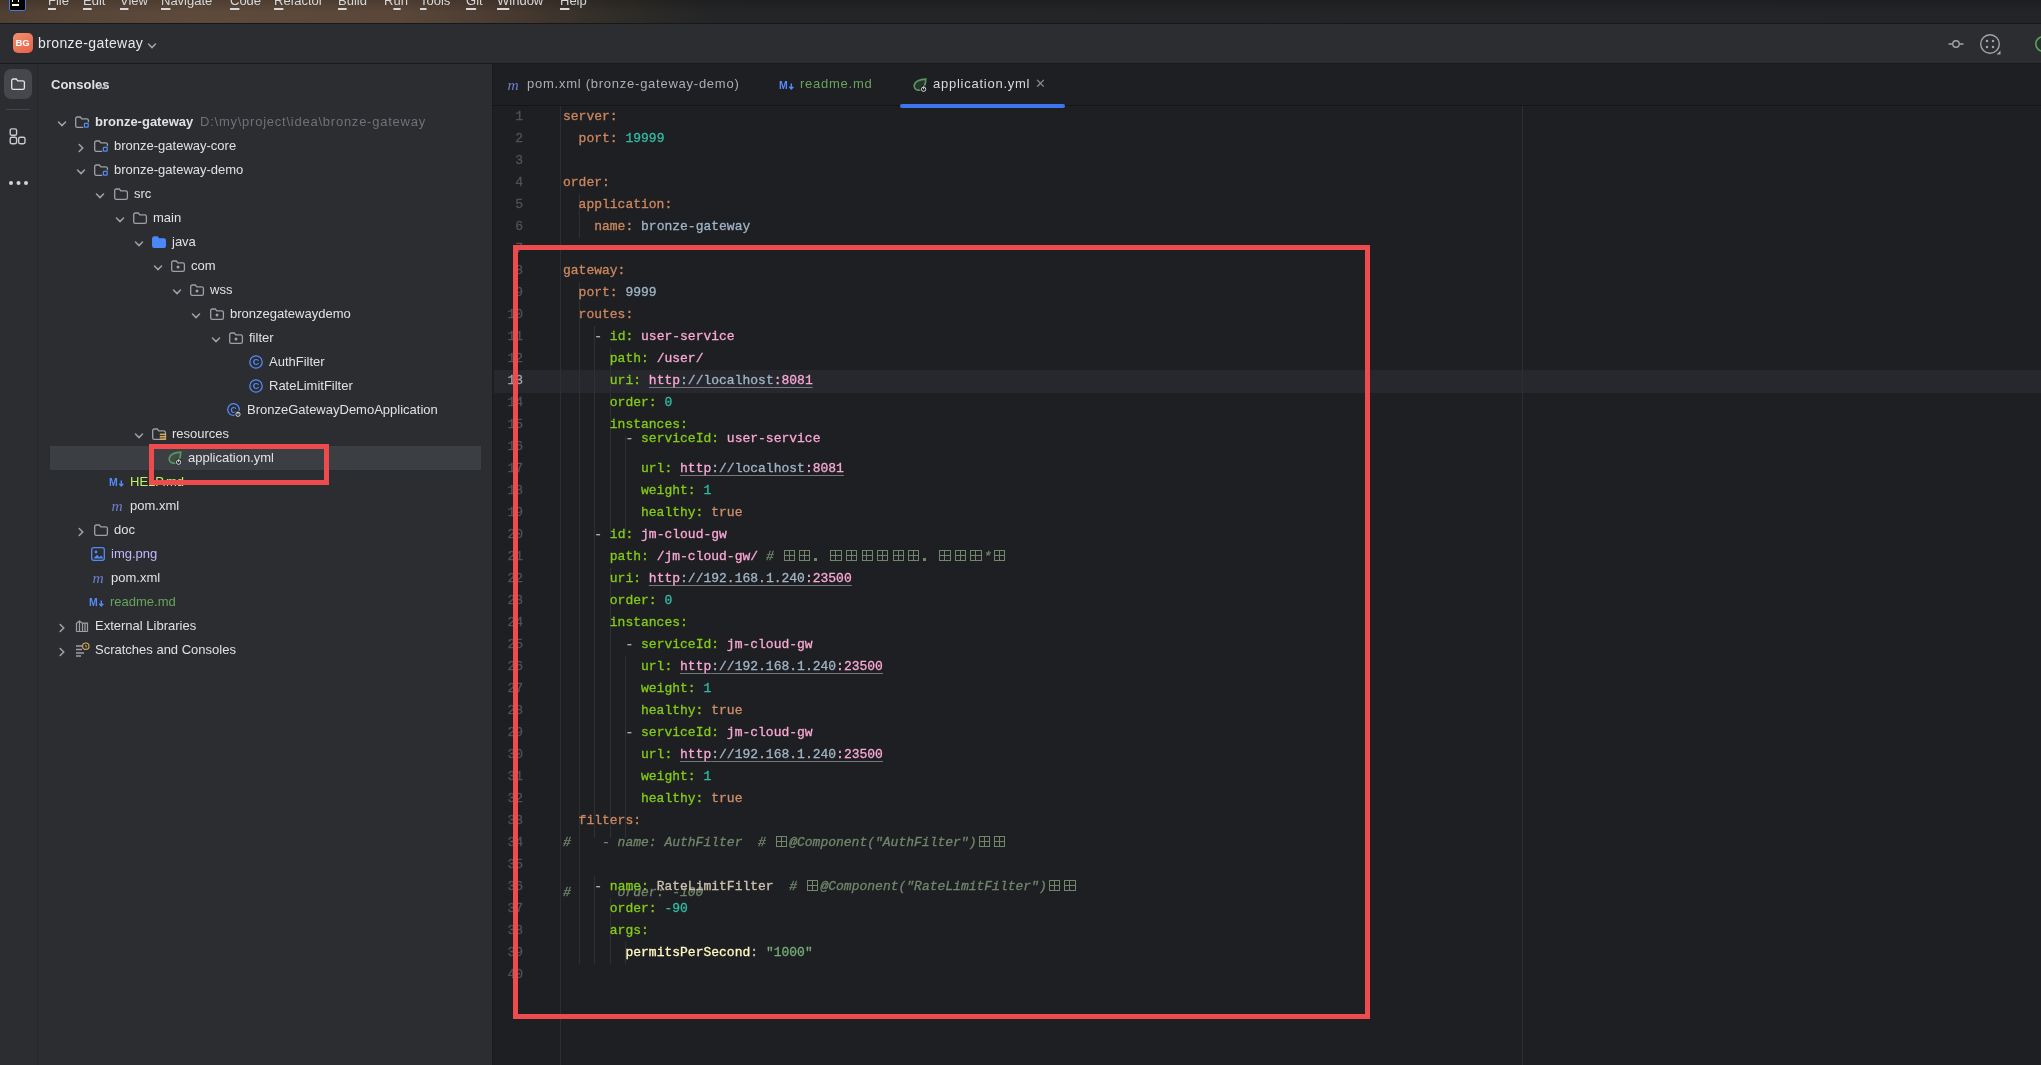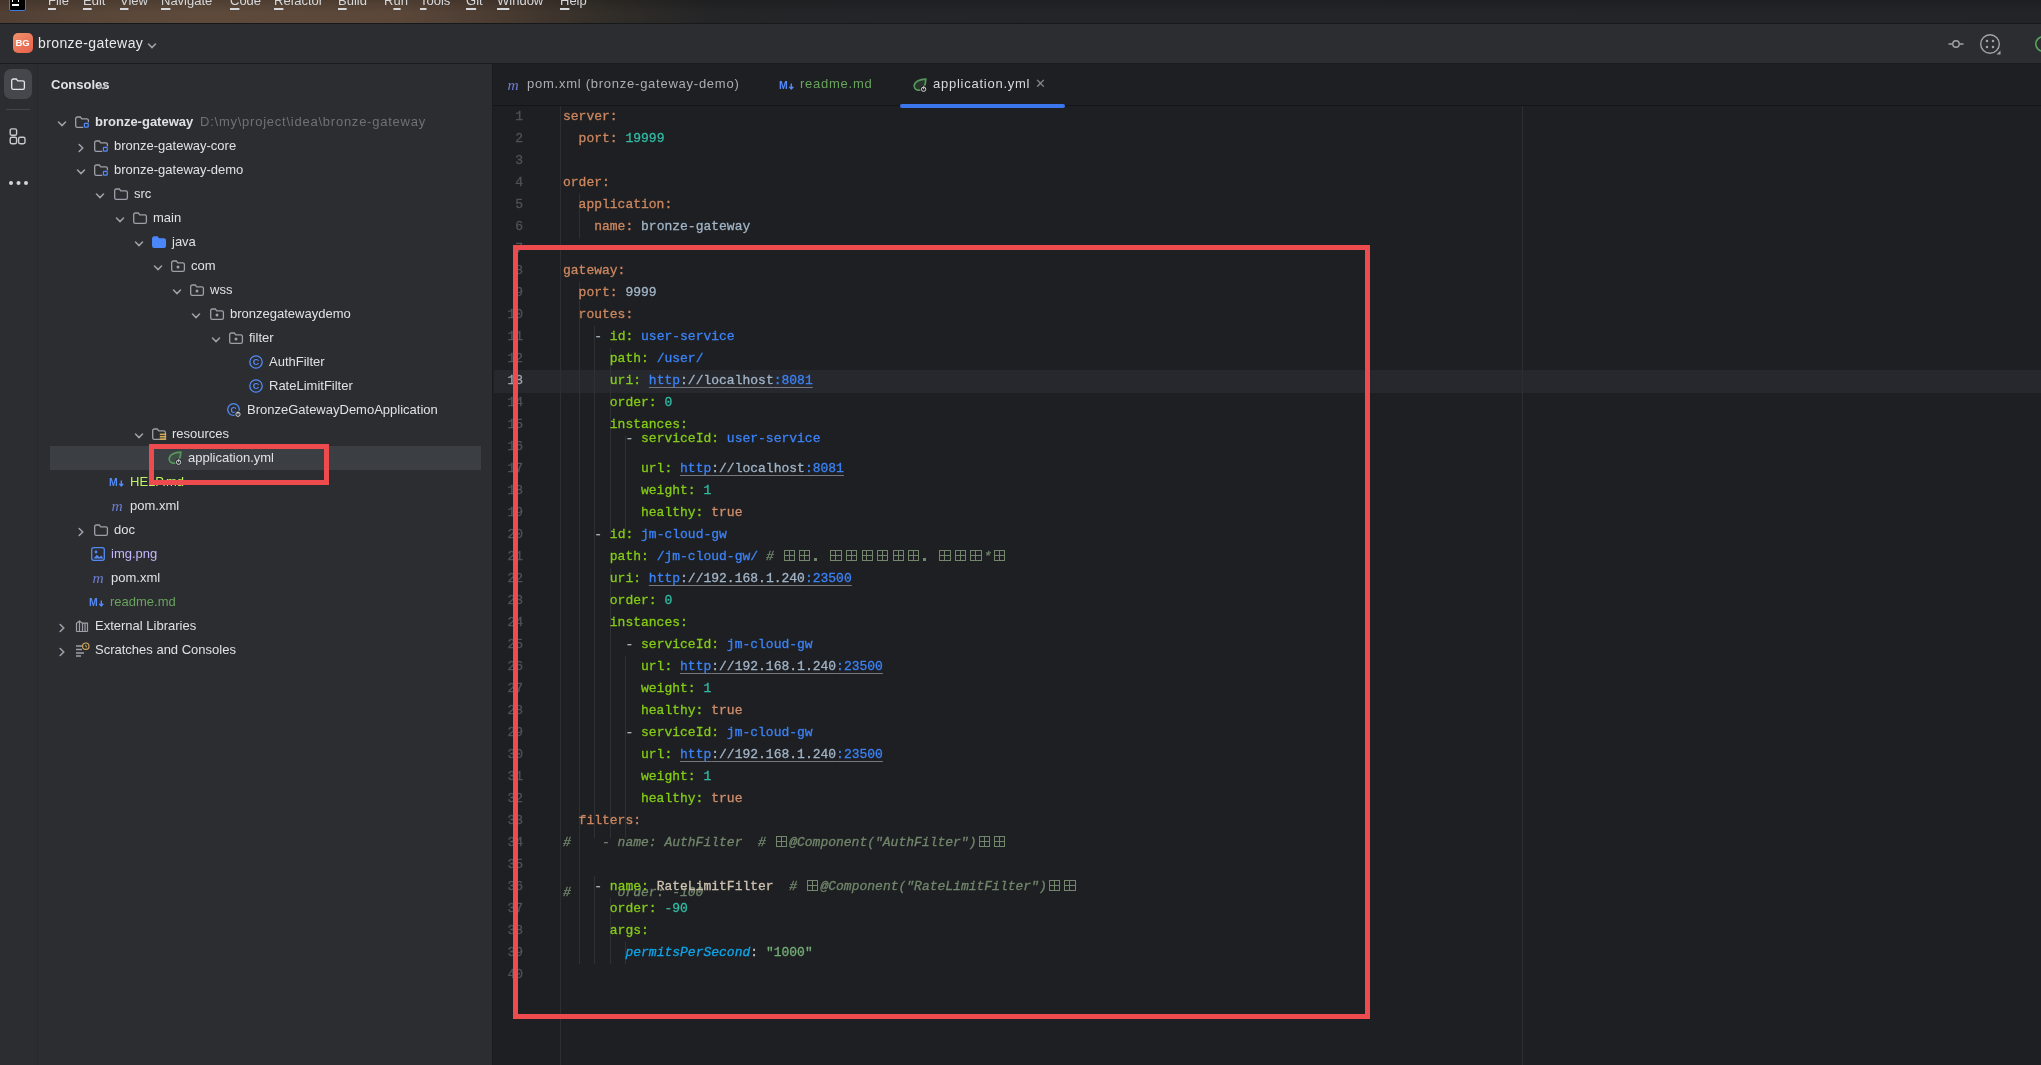--- a/index.html
+++ b/index.html
@@ -27,25 +27,25 @@
 #badge{position:absolute;left:12.5px;top:33px;width:20px;height:20px;border-radius:5px;background:linear-gradient(145deg,#f0916c,#e7604a);color:#fff;font-size:9.5px;font-weight:bold;text-align:center;line-height:20px}
 #ptitle{position:absolute;left:38px;top:35px;font-size:14px;letter-spacing:0.4px;font-weight:500;color:#e8e9eb}
 #caret{position:absolute;left:494px;top:370px;width:1547px;height:23px;background:#26282e}
 .gn{position:absolute;left:471px;-webkit-text-stroke:0.3px;width:52px;text-align:right;font-family:"Liberation Mono",monospace;font-size:13px;line-height:22px;color:#4e5257}
 .gn.cur{color:#a1a4aa}
 #gutsep{position:absolute;left:560px;top:106px;width:1px;height:959px;background:#2c2e32}
 #margin{position:absolute;left:1522px;top:106px;width:1px;height:959px;background:#2c2e33}
 .ig{position:absolute;width:1px;background:#2e3034}
 .cl{position:absolute;left:563px;-webkit-text-stroke:0.3px;font-family:"Liberation Mono",monospace;font-size:13px;line-height:22px;white-space:pre;color:#bcbec4}
 .cl .o{color:#cc875f} .cl .k{color:#84cc16} .cl .t{color:#30bca4}
-.cl .c{color:#a1b4c6} .cl .w{color:#3b82f6} .cl .g{color:#73ad76}
+.cl .c{color:#a1b4c6} .cl .w{color:#f9a8d4} .cl .g{color:#73ad76}
 .cl .tr{color:#cf8e6d} .cl .pn2{color:#bcbec4} .cl .d{color:#a9b7c6}
 .cl .n{color:#ccc0b0}
 .cl .cm{color:#71866b;font-style:italic}
-.cl .io{color:#0ea5e9;font-style:italic}
+.cl .io{color:#fef9c3;}
 .cl u.ul{text-decoration:underline;text-decoration-color:#75787e;text-underline-offset:3px}
 .cj{display:inline-block;width:11.2px;height:10.5px;margin:0 2.2px;vertical-align:-0.5px;background:linear-gradient(currentColor,currentColor) 0 0/100% 1px no-repeat,linear-gradient(currentColor,currentColor) 0 48%/100% 1px no-repeat,linear-gradient(currentColor,currentColor) 0 100%/100% 1px no-repeat,linear-gradient(currentColor,currentColor) 48% 0/1px 100% no-repeat,linear-gradient(currentColor,currentColor) 0 0/1px 100% no-repeat,linear-gradient(currentColor,currentColor) 100% 0/1px 100% no-repeat}
 .cc{display:inline-block;width:12.6px;height:3px;margin:0 1.5px;vertical-align:-1px;background:linear-gradient(currentColor,currentColor) 0 100%/3px 3px no-repeat}
 .tabt{position:absolute;top:76px;font-size:13px;letter-spacing:0.75px;white-space:pre}
 #tabline{position:absolute;left:493px;top:105px;width:1548px;height:1px;background:#141517}
 #tabul{position:absolute;left:900px;top:103.5px;width:165px;height:4px;border-radius:2px;background:#3b76ee}
 .red{position:absolute;border:5px solid #ee4b4f;z-index:50}
 </style></head><body>
 <div id="panelbg"></div>
 <div id="caret"></div>

